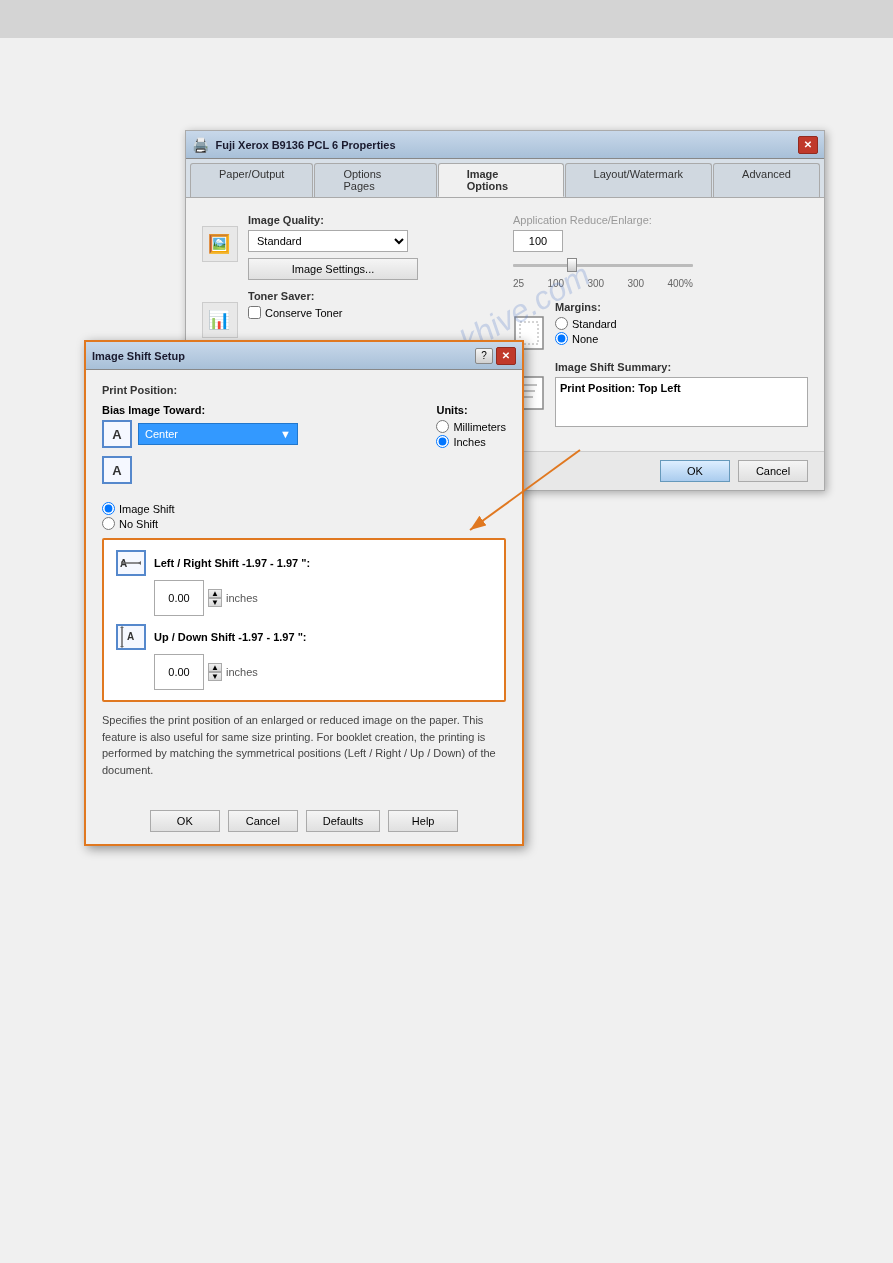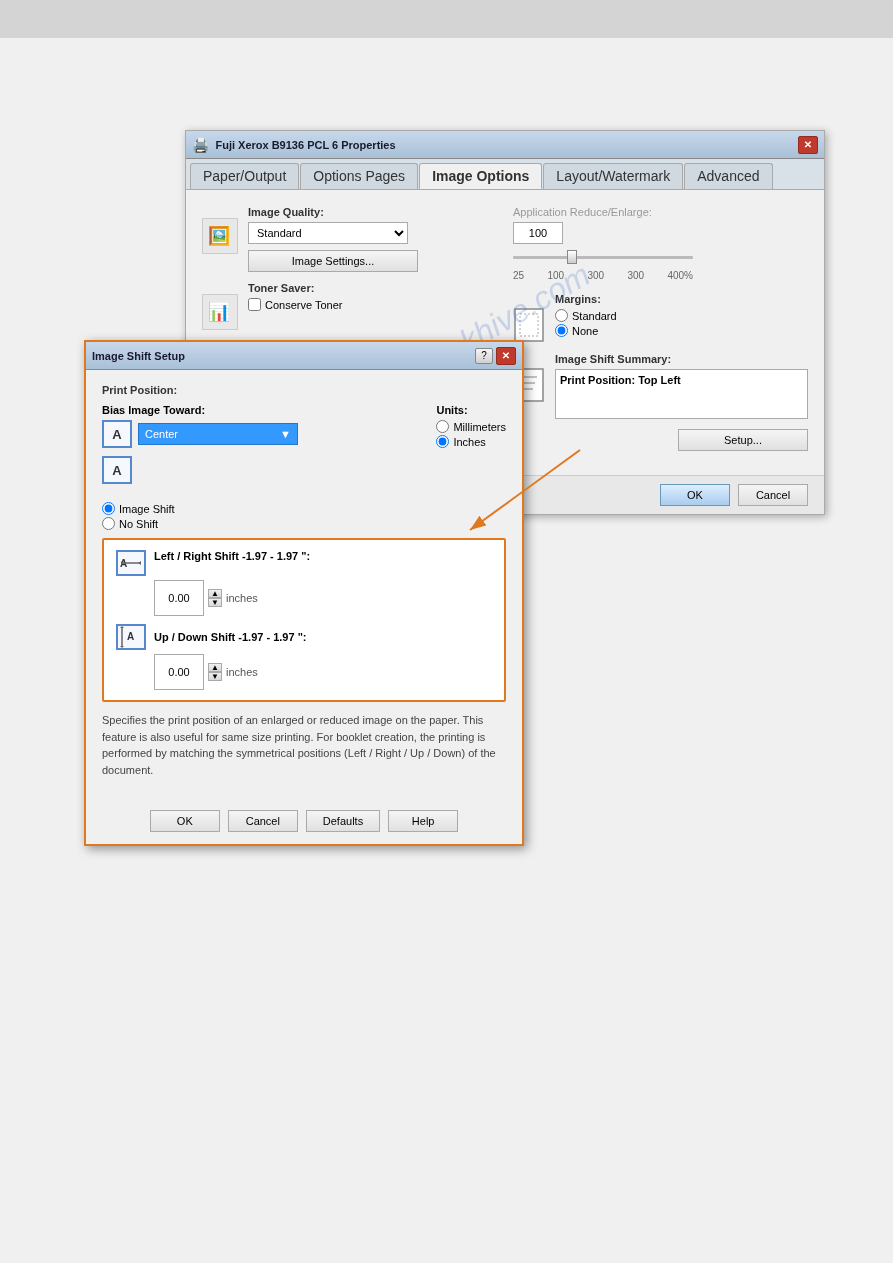--- a/index.html
+++ b/index.html
@@ -71,26 +71,26 @@
     
     .tabs-row {
       display: flex;
       background: #d8e0e8;
       border-bottom: 1px solid #aaa;
       padding: 4px 4px 0 4px;
       gap: 1px;
     }
 
     .tab {
-      padding: 4px 12px;
+      padding: 4px 28px;
       background: #d0d8e0;
       border: 1px solid #aaa;
       border-bottom: none;
       cursor: pointer;
-      font-size: 14px;
+      font-size: 11px;
       color: #333;
       border-radius: 3px 3px 0 0;
     }
 
     .tab.active {
       background: #f0f0f0;
       font-weight: bold;
       border-bottom: 1px solid #f0f0f0;
       z-index: 1;
     }
@@ -596,23 +596,20 @@
               <line x1="8" y1="10" x2="24" y2="10" stroke="#888" stroke-width="1"></line>
               <line x1="8" y1="16" x2="22" y2="16" stroke="#888" stroke-width="1"></line>
               <line x1="8" y1="22" x2="20" y2="22" stroke="#888" stroke-width="1"></line>
             </svg>
           </div>
           <div style="flex:1;">
             <div class="field-label">Image Shift Summary:</div>
             <div class="summary-box">
               <span>Print Position: Top Left</span>
             </div>
-            <div style="display:flex; justify-content:flex-end; margin-top:4px;">
-              <button class="setup-btn">Setup...</button>
-            </div>
           </div>
         </div>
       </div>
     </div>
   </div>
 
   <div class="dialog-footer">
     <button class="footer-btn">lance...</button>
     <button class="footer-btn">Defaults</button>
     <button class="footer-btn">Help</button>
@@ -683,21 +680,21 @@
       </div>
       <div class="radio-option">
         <input type="radio" name="shiftMode" id="noShift" style="">
         <label for="noShift">No Shift</label>
       </div>
     </div>
 
     <div class="image-shift-box">
 
       <div>
-        <div style="display:flex; gap:8px; margin-bottom:4px;">
+        <div style="display:flex; align-items:center; gap:8px; margin-bottom:4px;">
           <div style="width:30px;height:26px;border:2px solid #5588cc;background:#f5f8ff;display:flex;align-items:center;justify-content:center;font-size:10px;font-weight:bold;">
             <svg width="24" height="18" viewBox="0 0 24 18">
               <text x="1" y="13" font-size="10" font-weight="bold" fill="#333">A</text>
               <line x1="2" y1="9" x2="22" y2="9" stroke="#666" stroke-width="1.5" marker-start="url(#arr)" marker-end="url(#arr2)"></line>
               <polygon points="2,7 5,9 2,11" fill="#666"></polygon>
               <polygon points="22,7 19,9 22,11" fill="#666"></polygon>
             </svg>
           </div>
           <div class="shift-field-label">Left / Right Shift -1.97 - 1.97 ":</div>
         </div>

